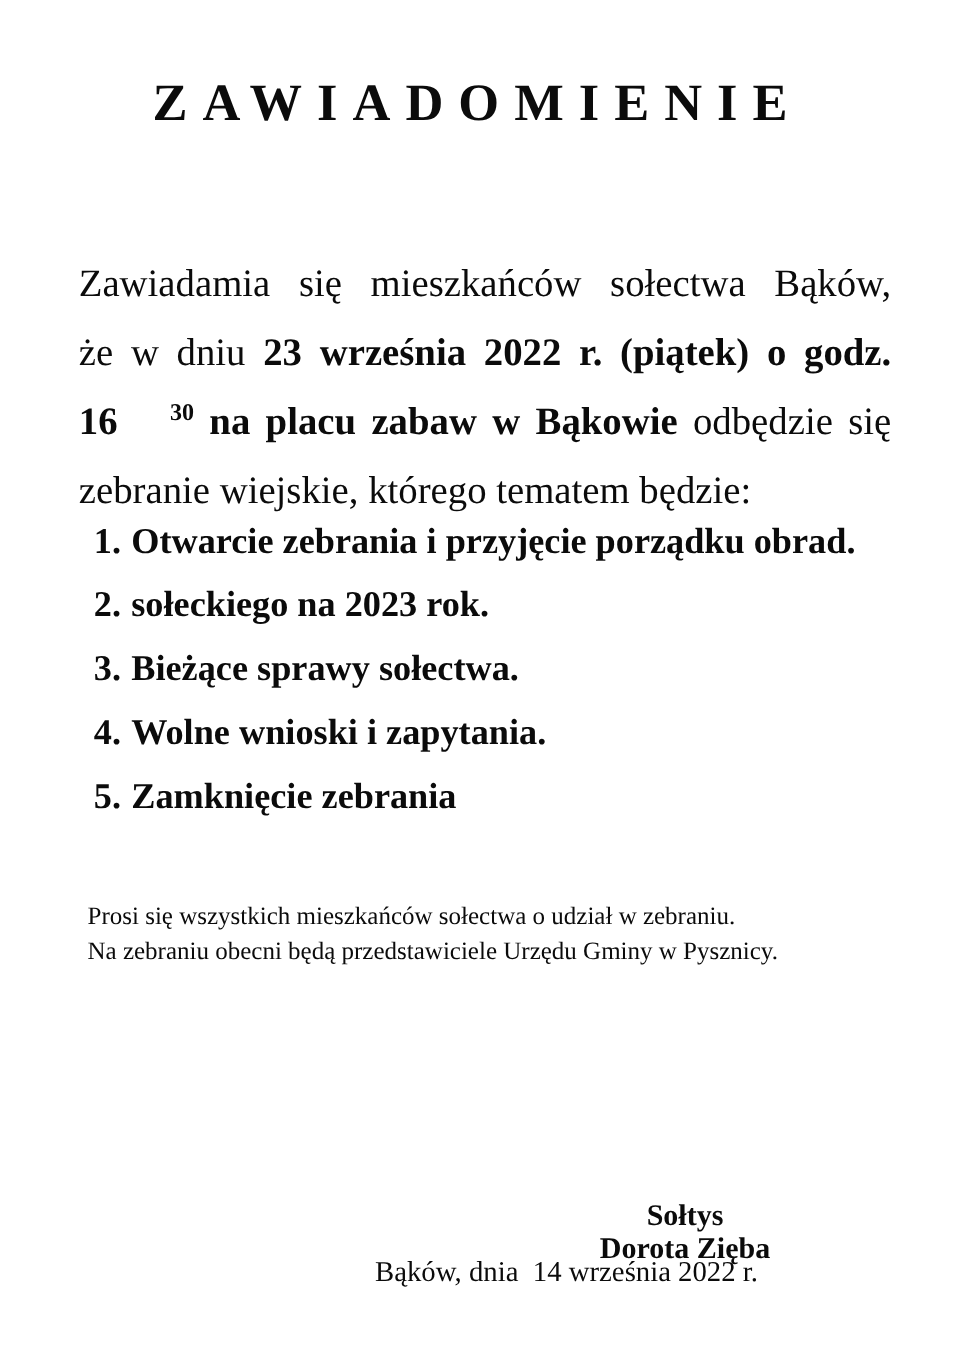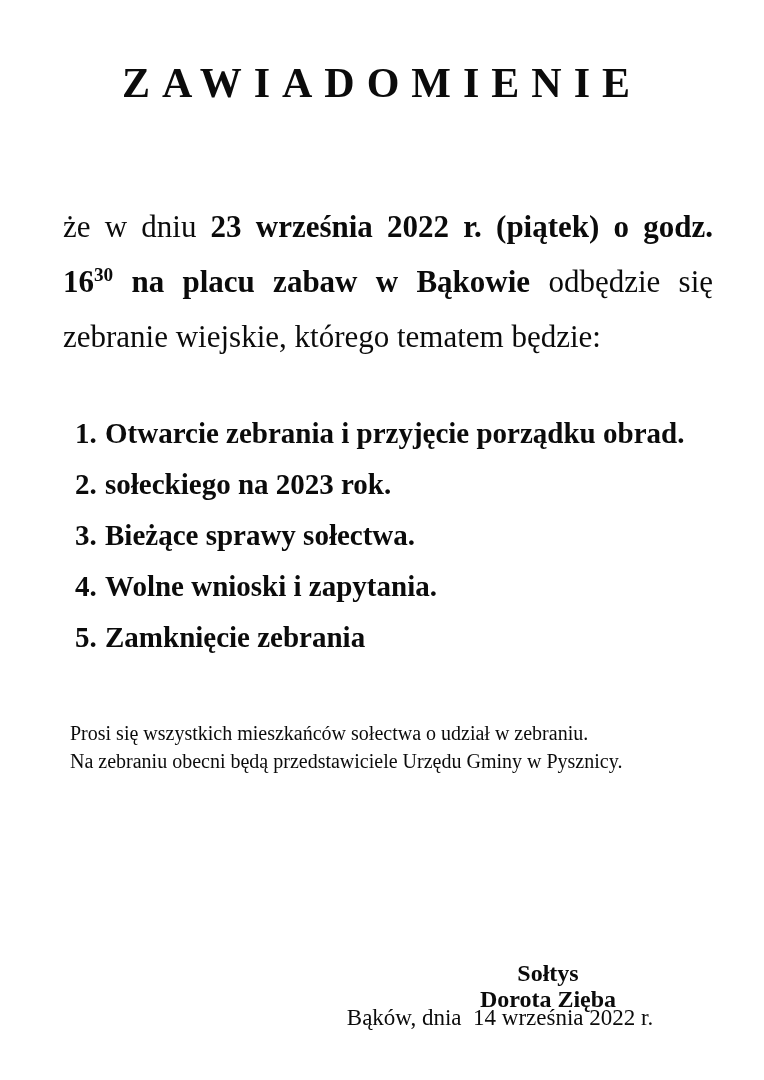--- a/index.html
+++ b/index.html
@@ -42,20 +42,21 @@
   }
   .intro-line.last {
     text-align: center;
     text-align-last: left;
   }
   .intro b { font-weight: bold; }
   .intro sup {
     font-size: 0.62em;
     vertical-align: super;
     line-height: 0;
+    margin-left: 42px;
   }
   .agenda {
     position: absolute;
     top: 408px;
     left: 75px;
     width: 640px;
     font-size: 29px;
     font-weight: bold;
     line-height: 51px;
   }
@@ -87,34 +88,35 @@
     text-align: center;
     font-size: 24px;
     font-weight: bold;
     line-height: 26px;
   }
   .dateline {
     position: absolute;
     top: 1003px;
     left: 300px;
     width: 400px;
-    text-align: center;
+    text-align: left;
     font-size: 23px;
     line-height: 30px;
     white-space: pre-wrap;
   }
 </style>
 </head>
 <body>
 
 <div class="page">
 
   <div class="doc-title">ZAWIADOMIENIE</div>
 
   <div class="intro">
+      <div class="intro-line"><span>Zawiadamia się mieszkańców sołectwa Bąków,</span></div>
       <div class="intro-line"><span>że w dniu </span><b>23 września 2022 r. (piątek) o godz.</b></div>
       <div class="intro-line"><b>16</b><b><sup>30</sup></b><b> na placu zabaw w Bąkowie</b><span> odbędzie się</span></div>
       <div class="intro-line last"><span>zebranie wiejskie, którego tematem będzie:</span></div>
     </div>
 
   <div class="agenda">
       <div class="agenda-item">
         <div class="agenda-number">1.</div>
         <div class="agenda-text">
           <div>Otwarcie zebrania i przyjęcie porządku obrad.</div>

